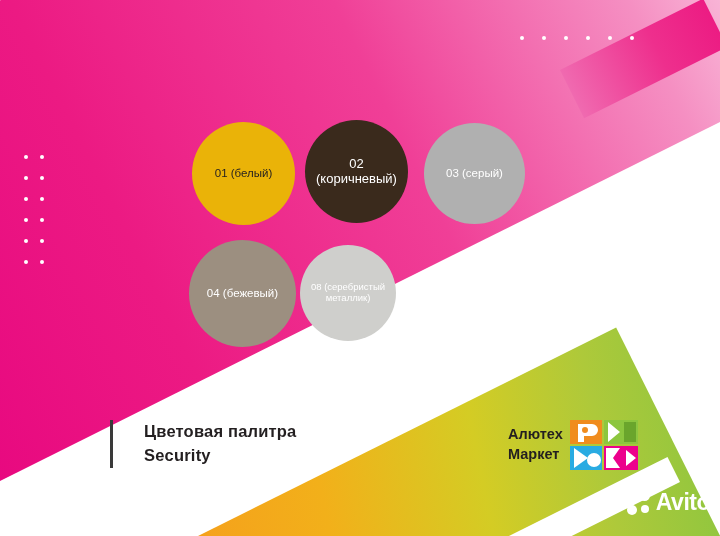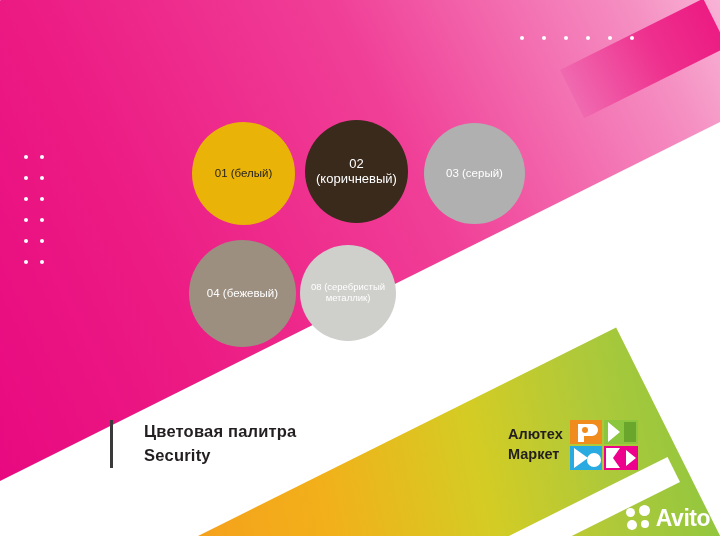--- a/index.html
+++ b/index.html
@@ -145,22 +145,23 @@
   .logo-mark {
     position: relative;
     width: 68px;
     height: 50px;
   }
 
   
   .avito {
     position: absolute;
     right: 10px;
-    bottom: 4px;
+    bottom: 20px;
     display: flex;
+    align-items: center;
     margin-top: 45px;
   }
   .avito-dots {
     position: relative;
     width: 26px;
     height: 26px;
     margin-right: 4px;
   }
   .avito-dots i {
     position: absolute;

